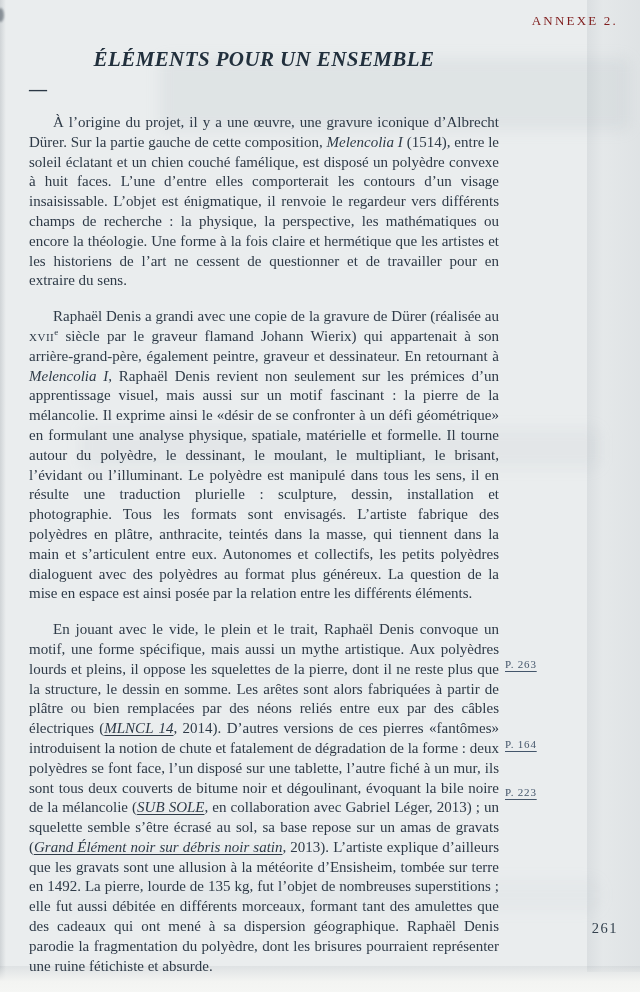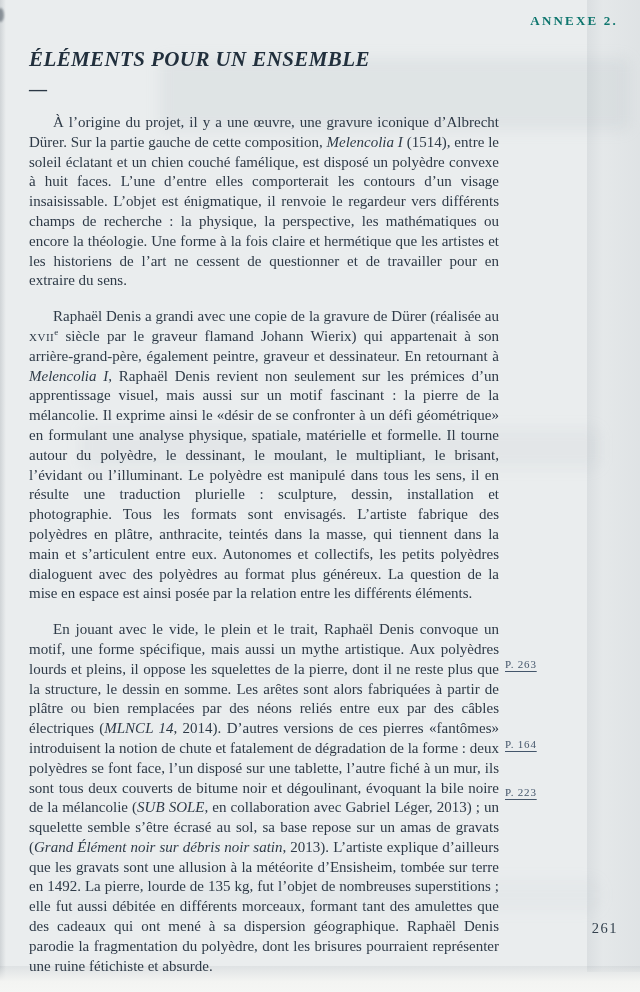--- a/index.html
+++ b/index.html
@@ -36,47 +36,48 @@
   .ghost.g1{left:160px;top:58px;width:470px;height:72px;}
   .ghost.g2{left:80px;top:428px;width:520px;height:40px;background:rgba(168,178,186,0.10);}
   .ghost.g3{left:60px;top:880px;width:540px;height:30px;background:rgba(168,178,186,0.08);}
   .speck{
     position:absolute;left:-3px;top:8px;width:7px;height:14px;border-radius:50%;
     background:#4a5560;opacity:.55;filter:blur(1px);
   }
 
   .running-head{
     position:absolute;top:13px;right:22px;
-    font-size:13px;letter-spacing:2.2px;color:#0f766e;font-weight:bold;
+    font-size:13px;letter-spacing:2.2px;color:#7f1d1d;
   }
 
   .content{position:absolute;left:29px;top:46px;width:470px;}
 
   .title{
     margin:0;font-size:21px;font-weight:bold;font-style:italic;
     letter-spacing:0.4px;color:#22303d;line-height:26px;
     white-space:nowrap;
+    text-align:center;
   }
   .title-dash{
     font-size:18px;font-weight:bold;line-height:1;
     margin-top:8px;color:#2b3845;
   }
   .author{
     font-style:italic;font-size:16px;margin-top:13px;color:#2e3a47;
   }
 
   .body-text{
     margin-top:15px;font-size:15px;line-height:19.8px;
     text-align:justify;color:#2e3a47;
   }
   .body-text p{margin:0 0 16px 0;text-indent:24px;}
   .body-text p:last-child{margin-bottom:0;}
   .body-text em{font-style:italic;}
   .body-text em.u{
-    text-underline-offset:2px;text-decoration-thickness:1px;
+    text-decoration:underline;text-underline-offset:2px;text-decoration-thickness:1px;
   }
   .body-text .sc{font-variant:small-caps;letter-spacing:0.5px;}
   .body-text sup{font-size:9px;vertical-align:6px;line-height:0;}
 
   .margin-note{
     position:absolute;left:505px;
     font-size:11px;letter-spacing:0.8px;color:#44566b;
     text-decoration:underline;text-underline-offset:3px;text-decoration-thickness:1px;
     white-space:nowrap;
   }

